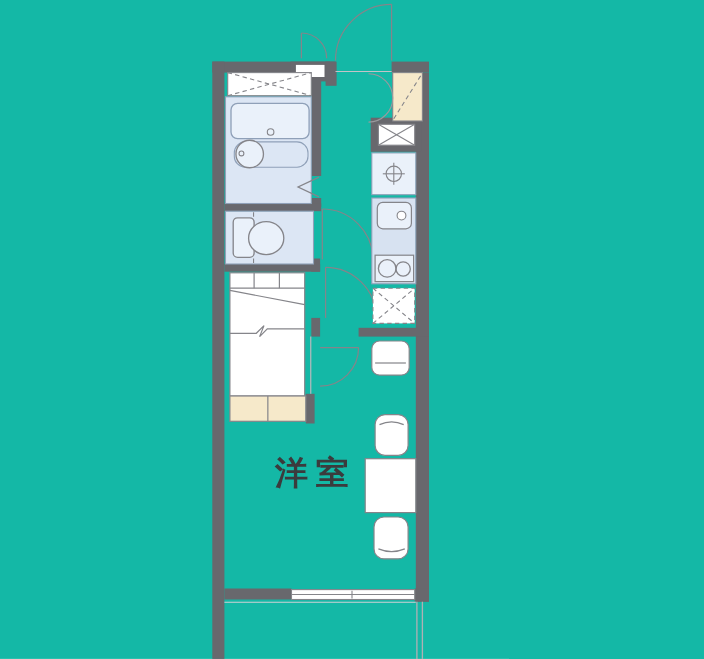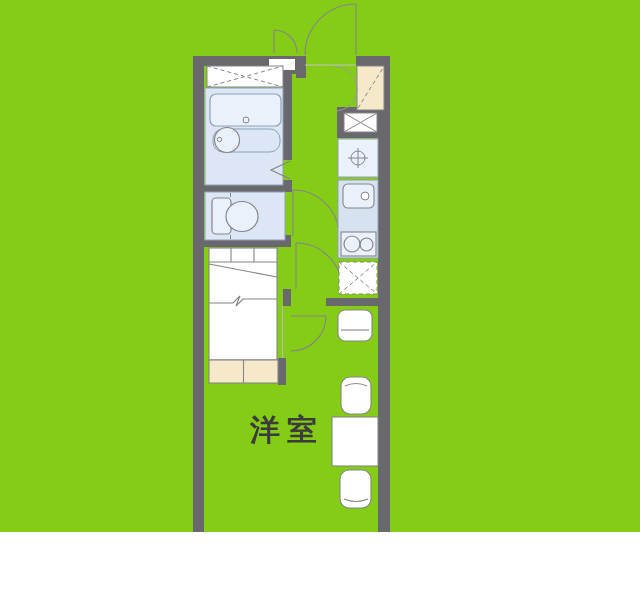--- a/index.html
+++ b/index.html
@@ -1,19 +1,19 @@
 <!DOCTYPE html>
 <html><head>
 <meta charset="utf-8">
 <style>
   html,body{margin:0;padding:0;background:#ffffff;}
   .canvas{
     position:relative;
-    width:640px;height:532px;
-    background:#84cc16;
+    width:640px;height:599px;
+    background:#14b8a6;
     overflow:hidden;
     font-family:"DejaVu Sans","Liberation Sans",sans-serif;
   }
   svg{position:absolute;left:0;top:0;}
   .room-label{
     font-family:"DejaVu Sans","Liberation Sans",sans-serif;
     font-weight:bold;
     letter-spacing:7px;
   }
 </style>

